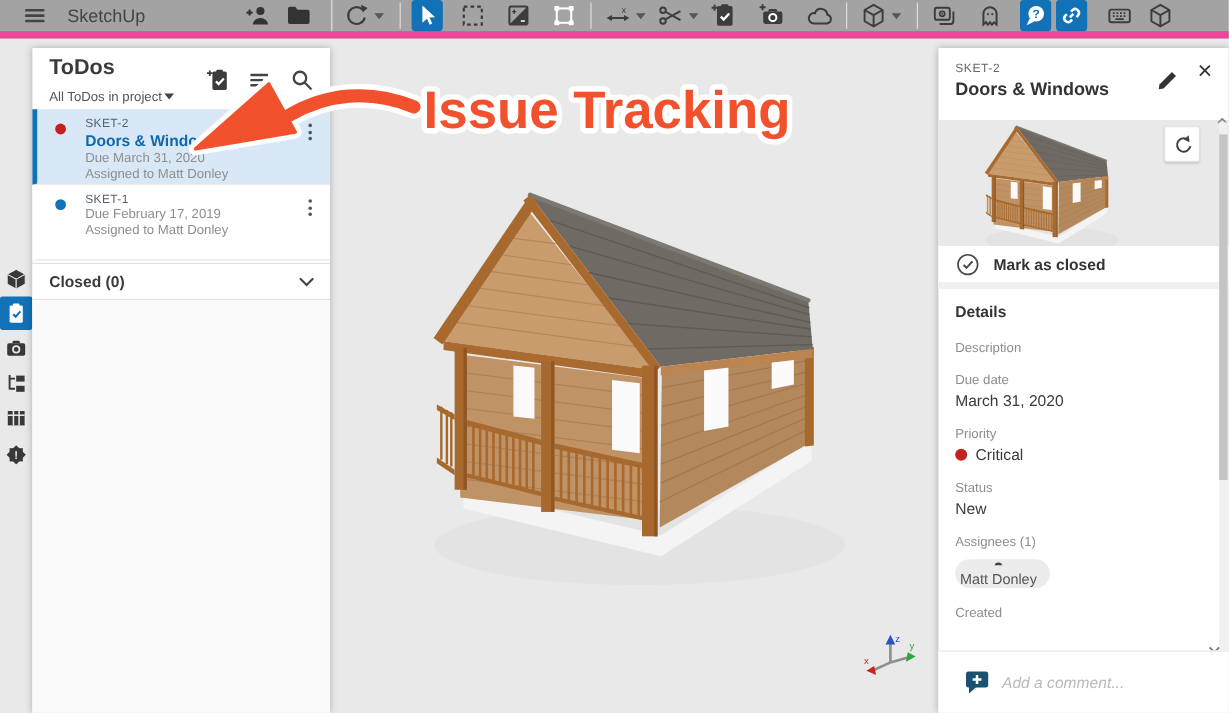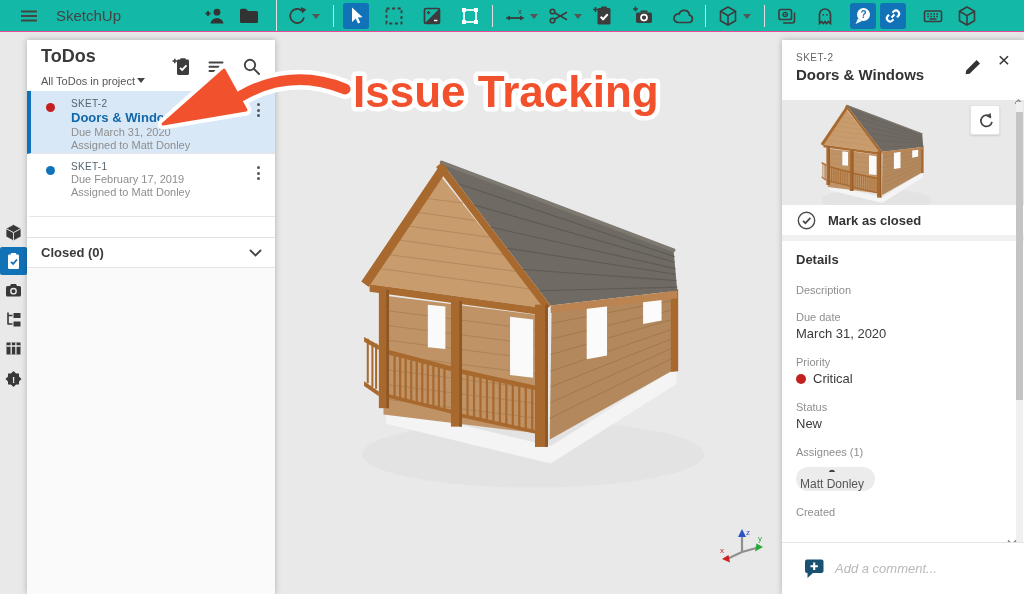--- a/index.html
+++ b/index.html
@@ -2,21 +2,21 @@
 <html><head>
 <meta charset="utf-8">
 <style>
   * { margin:0; padding:0; box-sizing:border-box; }
   html,body { width:1024px; height:594px; overflow:hidden;
     font-family:"Liberation Sans","DejaVu Sans",sans-serif; background:#e9e9e9; }
   .app { position:relative; width:1024px; height:594px; }
 
   
   .topbar { position:absolute; left:0; top:0; width:1024px; height:32px;
-    background:#14b8a6; border-bottom:1px solid #ec4899; display:flex; align-items:center; z-index:20; }
+    background:#a3a3a3; border-bottom:6px solid #ec4899; display:flex; align-items:center; z-index:20; }
   .tb-left { width:277px; height:100%; display:flex; align-items:center;
     padding:0 14px 0 16px; border-right:1px solid #e0e0e0; }
   .app-title { font-size:15px; color:#444; margin-left:14px; }
   .tb-left .spacer { margin-left:auto; }
   .tools { flex:1; display:flex; align-items:center; padding-left:7px; }
   .tb-btn { width:26px; height:26px; display:flex; align-items:center; justify-content:center;
     border-radius:3px; flex:none; cursor:pointer; }
   .tb-btn.active { background:#1272b8; }
   .tb-div { width:1px; height:22px; background:#ddd; margin:0 9px; flex:none; }
   .caret { width:0; height:0; border:4px solid transparent; border-top:5px solid #555;
@@ -50,21 +50,21 @@
   .item-id { font-size:10px; color:#55626e; letter-spacing:.3px; }
   .item-title { font-size:13px; font-weight:bold; color:#3a3a3a; margin-top:1px; }
   .item.selected .item-title { color:#1068ab; }
   .item-meta { font-size:11px; color:#8e8e8e; margin-top:1px; }
   .kebab { position:absolute; right:10px; top:10px; width:14px; height:18px;
     display:flex; flex-direction:column; align-items:center; justify-content:center; cursor:pointer; }
   .kebab i { width:3px; height:3px; border-radius:50%; background:#555; margin:1.4px 0; }
 
   .closed-row { position:relative; flex:none; height:31px; border-top:1px solid #e2e2e2;
     border-bottom:1px solid #e2e2e2; display:flex; align-items:center; padding-left:14px;
-    background:#fff; cursor:pointer; margin-top:20px; }
+    background:#fff; cursor:pointer; margin-top:2px; }
   .closed-label { font-size:13px; font-weight:600; color:#3a3a3a; }
   .closed-row svg { position:absolute; right:13px; top:11px; }
   .closed-rest { flex:1; background:#fafafa; }
 
   
   .viewport { position:absolute; left:275px; top:32px; width:749px; height:562px; background:#e9e9e9; }
   .house-main { position:absolute; left:78px; top:112px; width:388px; height:362px; }
   .gizmo { position:absolute; left:443px; top:496px; }
 
   

